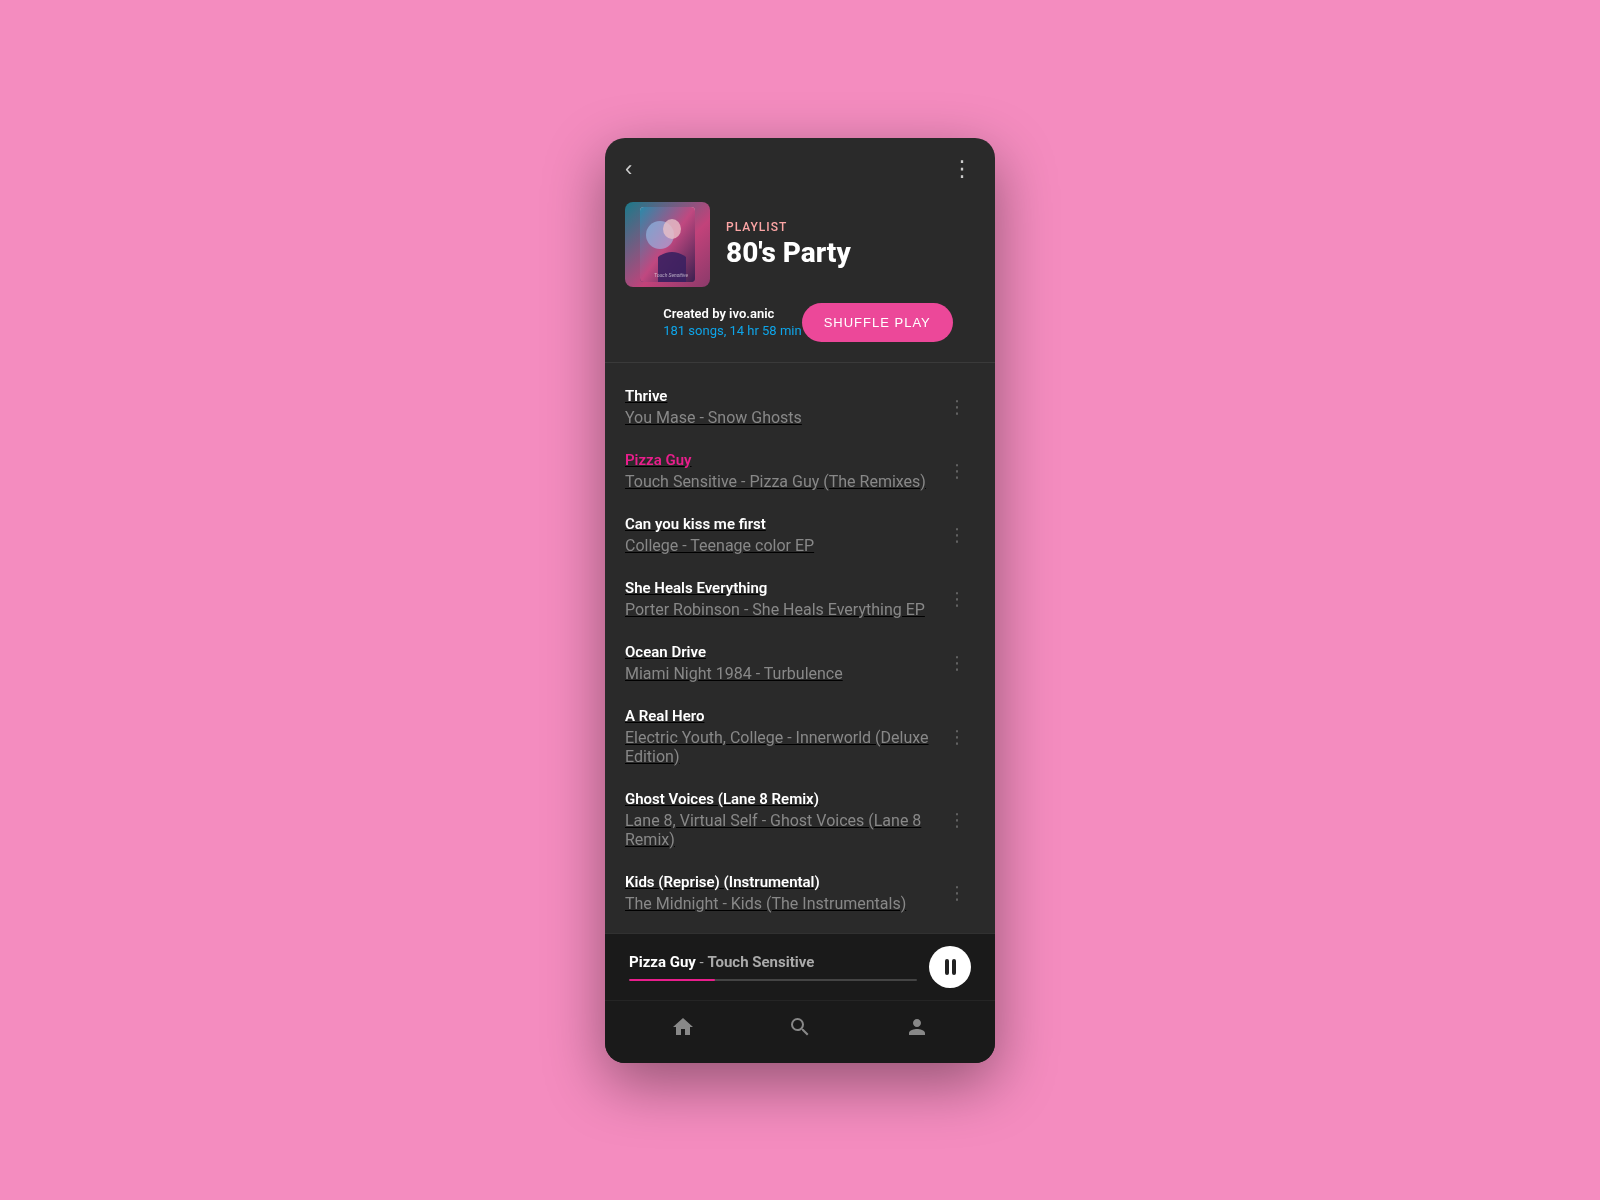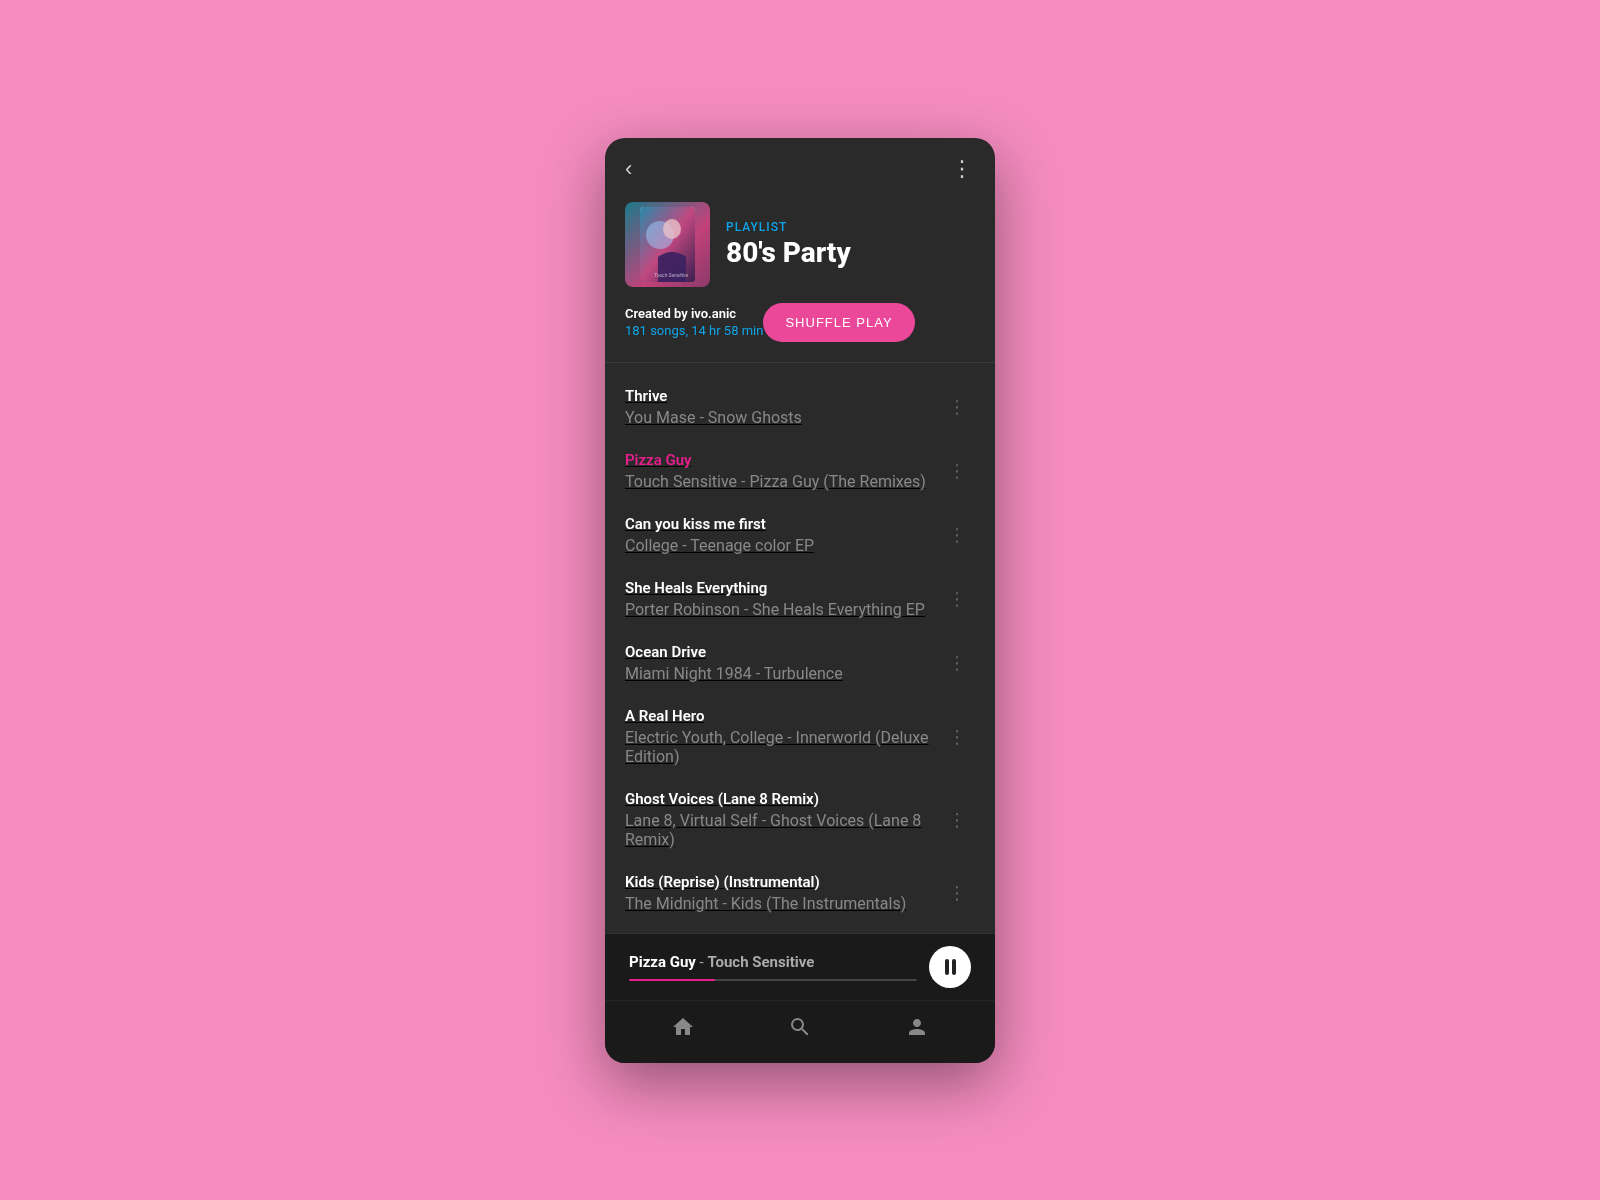--- a/index.html
+++ b/index.html
@@ -87,39 +87,40 @@
       top: 10px;
       left: 20px;
     }
 
     .playlist-info {
       flex: 1;
     }
 
     .playlist-label {
       font-size: 12px;
-      color: #0ea5e9;
+      color: #fca5a5;
       font-weight: 500;
       letter-spacing: 1px;
       text-transform: uppercase;
       margin-bottom: 4px;
     }
 
     .playlist-title {
       font-size: 28px;
       font-weight: 800;
       color: #fff;
       line-height: 1.1;
     }
 
     .playlist-meta {
       display: flex;
-      justify-content: flex-start;
+      justify-content: center;
       align-items: center;
       padding: 0 20px 20px;
+      margin-left: 16px;
     }
 
     .playlist-creator {
       font-size: 13px;
       color: #aaa;
     }
 
     .playlist-creator span {
       color: #fff;
       font-weight: 600;

